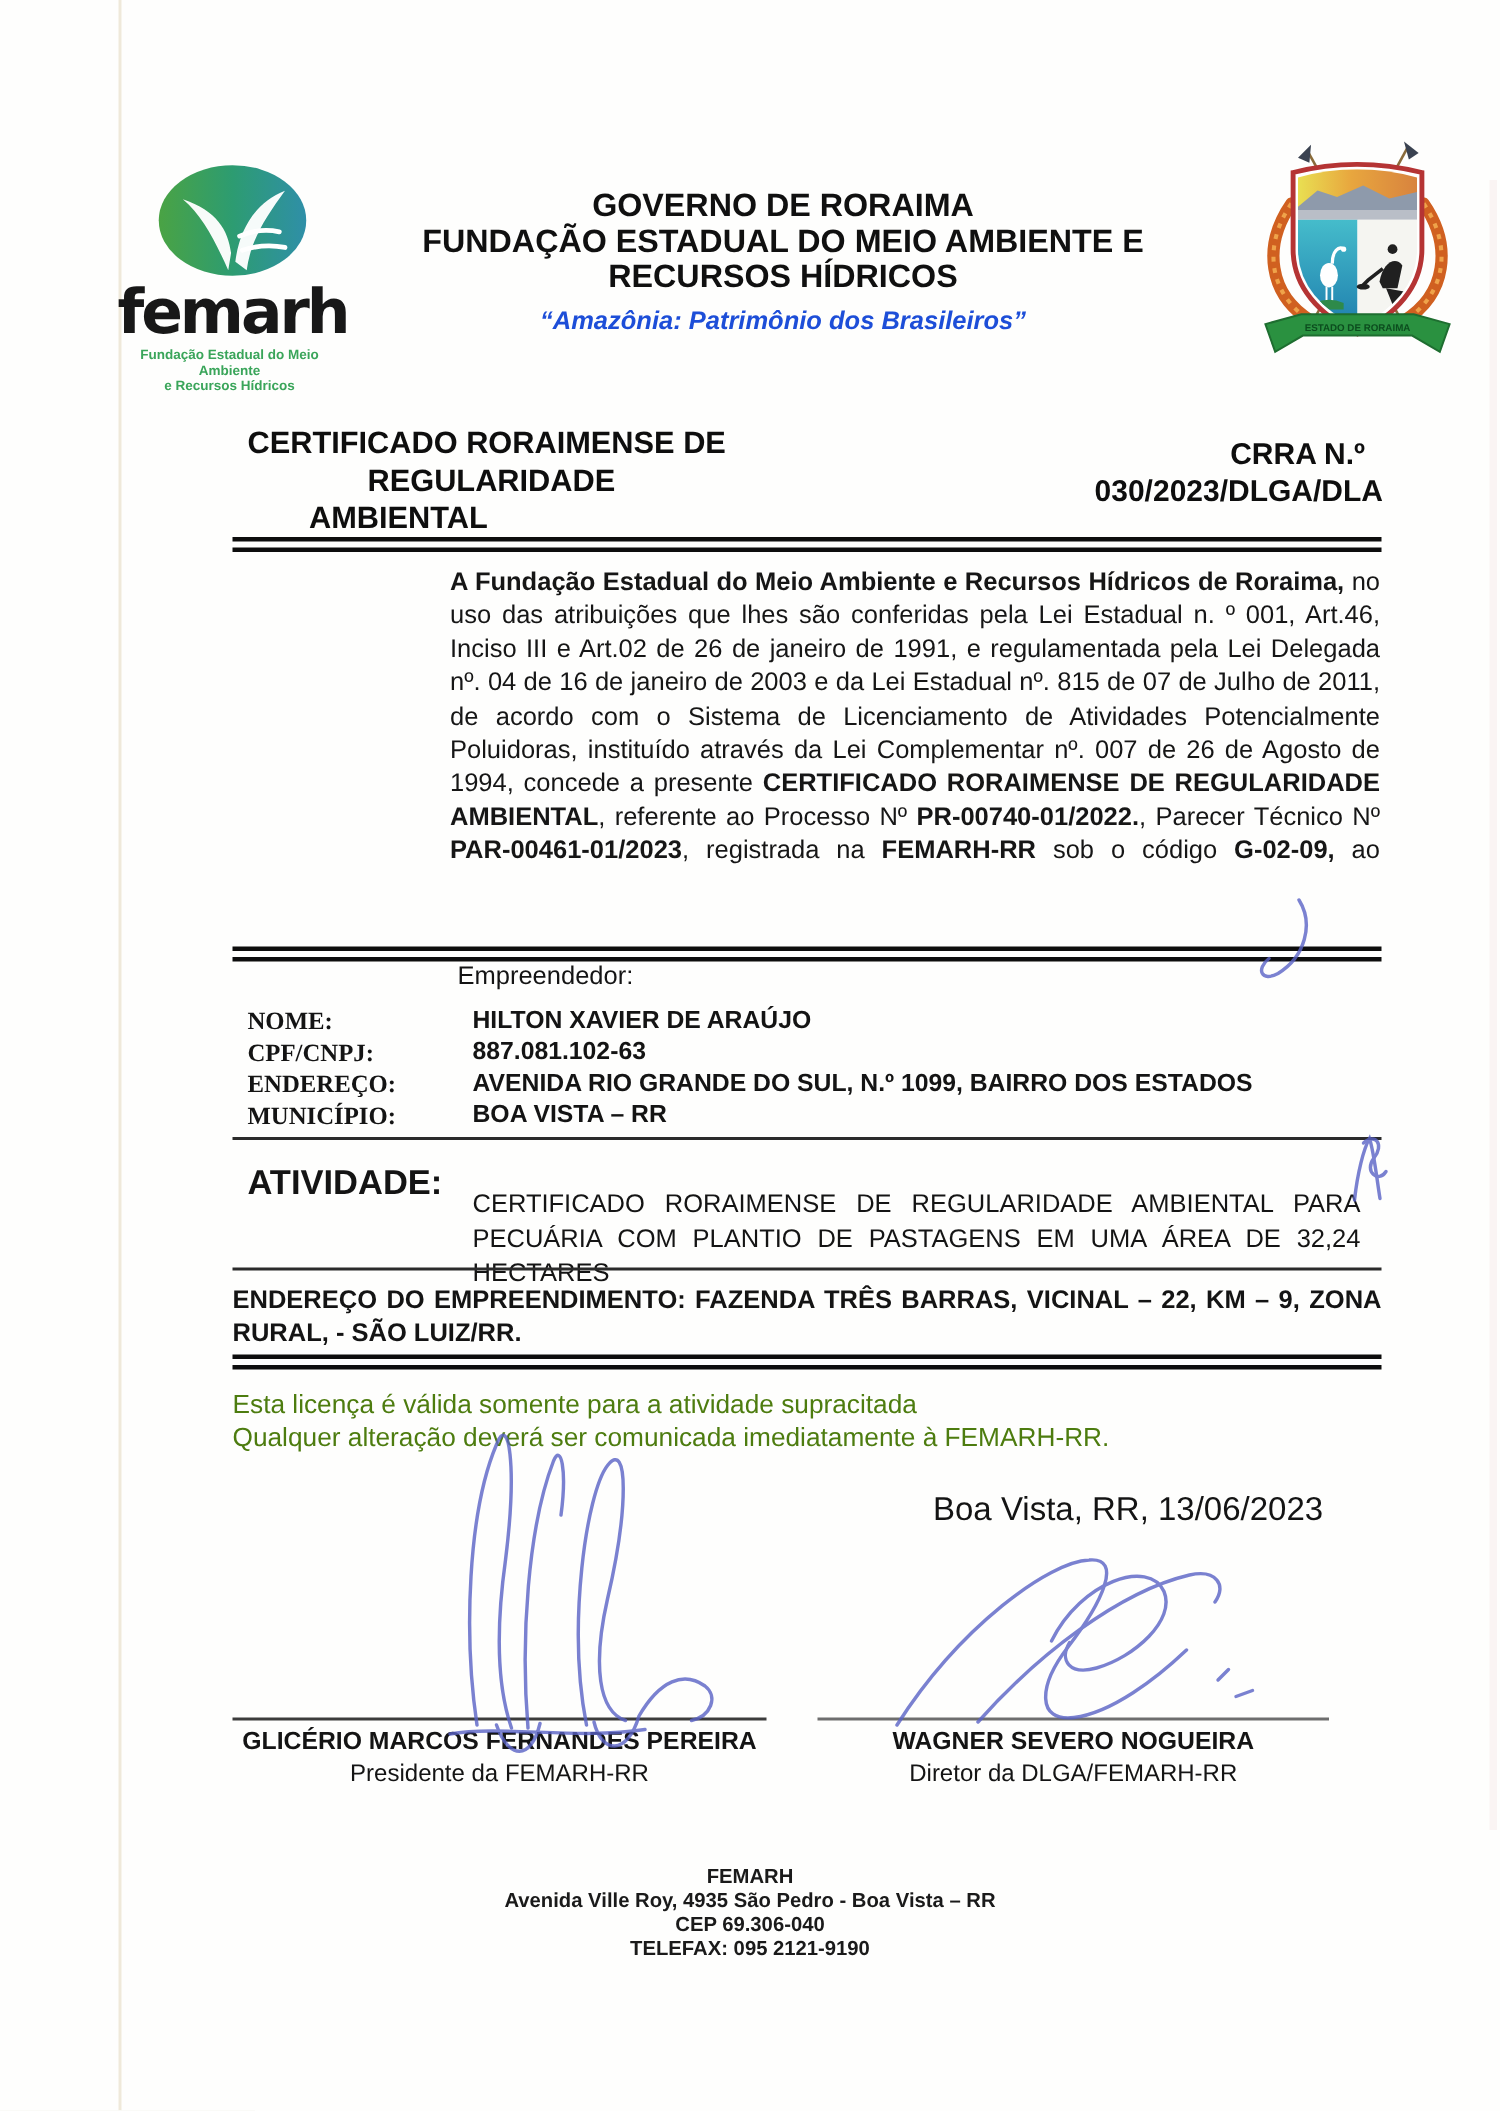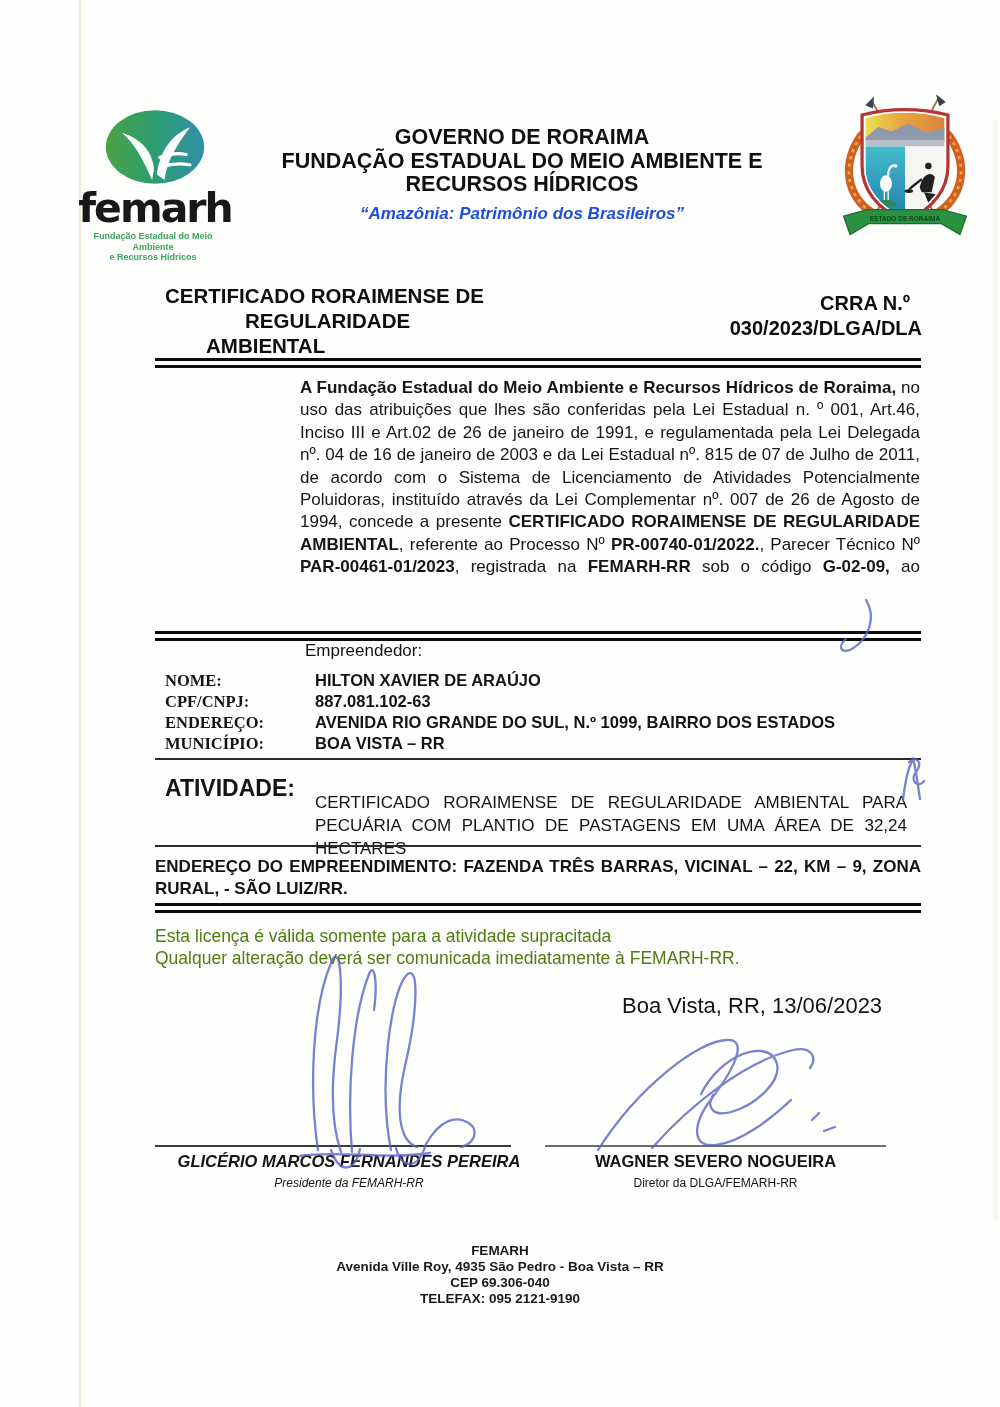--- a/index.html
+++ b/index.html
@@ -39,24 +39,24 @@
   .field-value{white-space:nowrap;}
   .atividade-label{left:165px;top:775px;font-weight:bold;font-size:23px;}
   .atividade-value{left:315px;top:775px;width:592px;font-weight:normal;font-size:17px;line-height:23px;text-align:justify;margin-top:16px;}
   .end-emp{left:155px;top:856px;width:766px;font-weight:bold;font-size:17px;line-height:21.5px;text-align:justify;}
   .validity{left:155px;top:926px;font-size:17.5px;line-height:21.5px;color:#4d7c0f;}
   .date-line{left:622px;top:993px;width:285px;text-align:left;font-size:22px;}
   
   .sig-rule-left{left:155px;top:1145px;width:356px;height:2px;background:#3c3c3c;}
   .sig-rule-right{left:545px;top:1145px;width:341px;height:2px;background:#6e6e6e;}
   .sig-block{top:1150px;text-align:center;}
-  .sig-left{left:171px;width:356px;font-style:italic;}
+  .sig-left{left:155px;width:356px;}
   .sig-right{left:545px;width:341px;}
   .sig-name{font-weight:bold;font-size:16.5px;line-height:22px;}
-  .sig-role{font-size:12px;line-height:22px;}
+  .sig-role{font-size:16px;line-height:22px;}
   .ink{pointer-events:none;}
   
   .footer{left:0;top:1243px;width:1000px;text-align:center;font-weight:bold;font-size:13.5px;line-height:16px;color:#1a1a1a;}
 </style>
 </head>
 <body>
 
 <div id="page">
 
   <div class="abs fold-line"></div>

